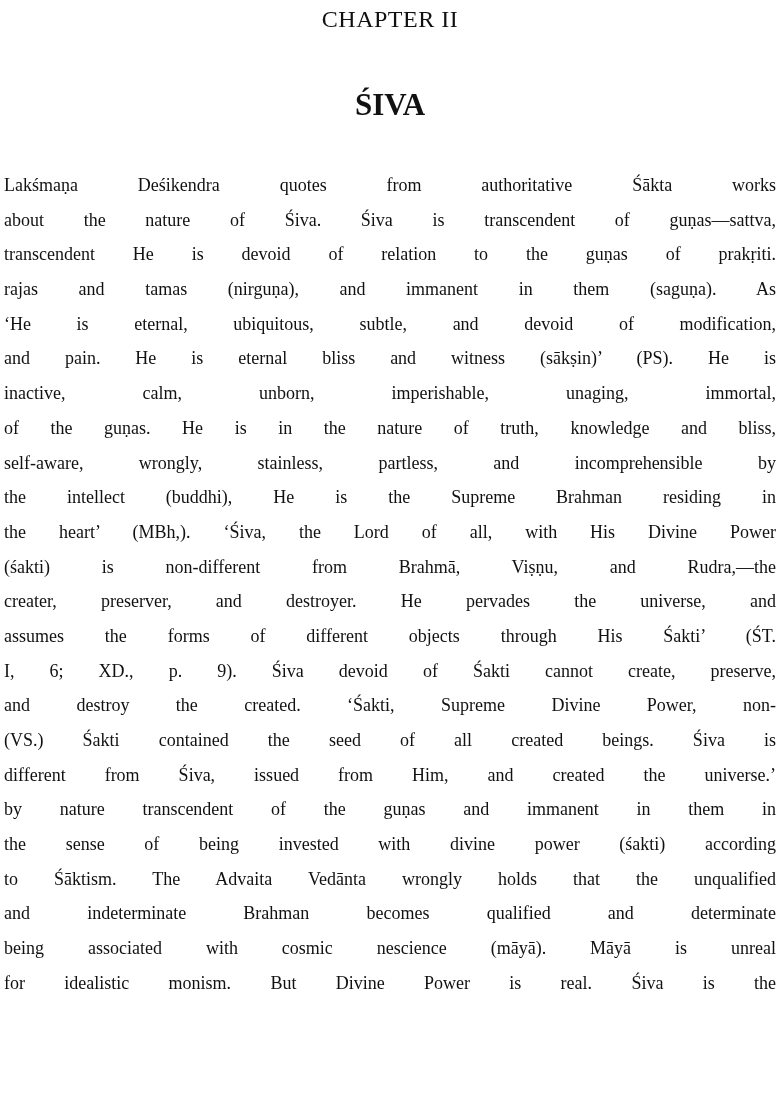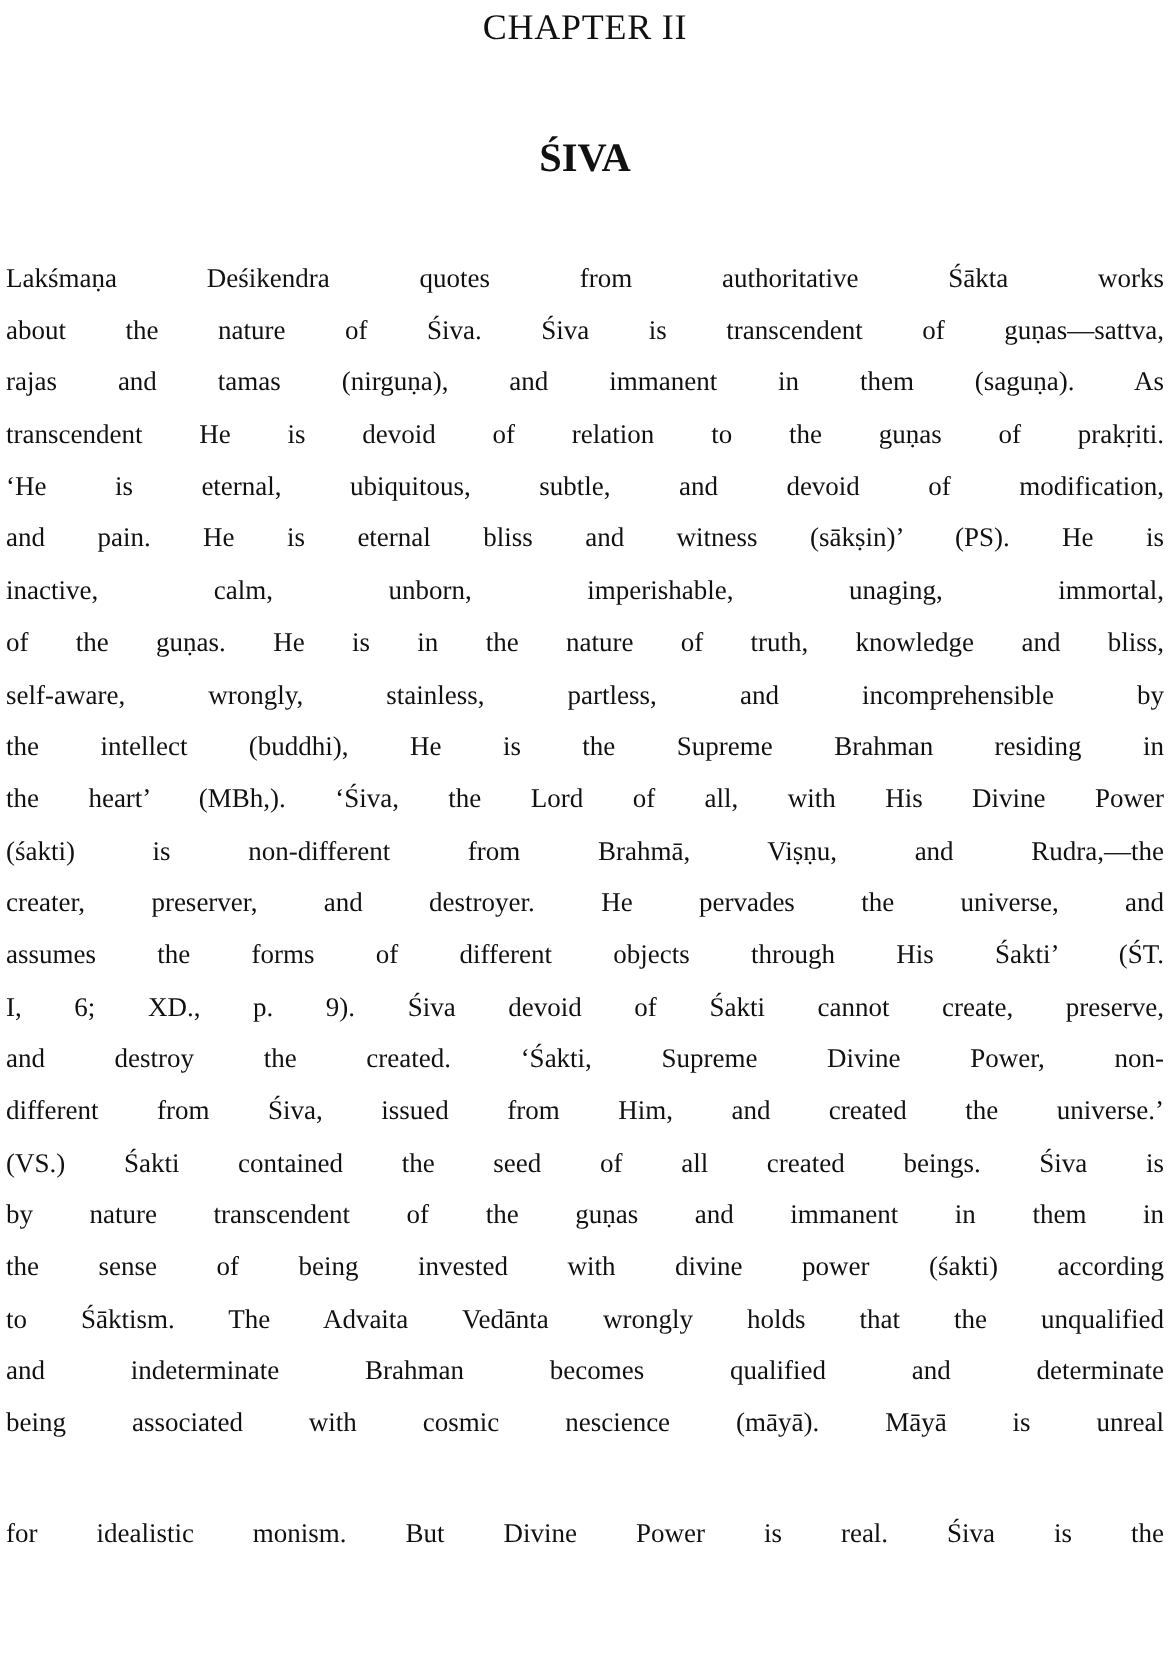--- a/index.html
+++ b/index.html
@@ -8,58 +8,58 @@
     font-family: "Liberation Serif", "DejaVu Serif", serif;
     color: #111111;
   }
   .chapter-label {
     position: absolute; top: 2px; left: 0; width: 780px;
     text-align: center; font-size: 24px; letter-spacing: 0.5px;
     line-height: 34px;
   }
   .chapter-title {
     position: absolute; top: 86px; left: 0; width: 780px;
-    text-align: center; font-size: 27px; font-weight: bold;
+    text-align: center; font-size: 31px; font-weight: bold;
     line-height: 38px;
   }
   .body-text {
     position: absolute; top: 168px; left: 4px; width: 772px;
     font-size: 18px; line-height: 34.7px;
   }
   .line {
     display: block; white-space: nowrap;
     text-align: justify; text-align-last: justify;
     height: 34.7px;
   }
-  .line.last { text-align-last: justify; margin-top: 39px; }
+  .line.last { text-align-last: justify; }
 </style>
 </head>
 <body>
 
 <div class="chapter-label">CHAPTER II</div>
 <div class="chapter-title">ŚIVA</div>
 
 <div class="body-text">
   <span class="line">Lakśmaṇa Deśikendra quotes from authoritative Śākta works</span>
   <span class="line">about the nature of Śiva. Śiva is transcendent of guṇas—sattva,</span>
+  <span class="line">transcendent He is devoid of relation to the guṇas of prakṛiti.</span>
   <span class="line">rajas and tamas (nirguṇa), and immanent in them (saguṇa). As</span>
-  <span class="line">transcendent He is devoid of relation to the guṇas of prakṛiti.</span>
   <span class="line">‘He is eternal, ubiquitous, subtle, and devoid of modification,</span>
   <span class="line">and pain. He is eternal bliss and witness (sākṣin)’ (PS). He is</span>
   <span class="line">inactive, calm, unborn, imperishable, unaging, immortal,</span>
   <span class="line">of the guṇas. He is in the nature of truth, knowledge and bliss,</span>
   <span class="line">self-aware, wrongly, stainless, partless, and incomprehensible by</span>
   <span class="line">the intellect (buddhi), He is the Supreme Brahman residing in</span>
   <span class="line">the heart’ (MBh,). ‘Śiva, the Lord of all, with His Divine Power</span>
   <span class="line">(śakti) is non-different from Brahmā, Viṣṇu, and Rudra,—the</span>
   <span class="line">creater, preserver, and destroyer. He pervades the universe, and</span>
   <span class="line">assumes the forms of different objects through His Śakti’ (ŚT.</span>
   <span class="line">I, 6; XD., p. 9). Śiva devoid of Śakti cannot create, preserve,</span>
   <span class="line">and destroy the created. ‘Śakti, Supreme Divine Power, non-</span>
+  <span class="line">(VS.) Śakti contained the seed of all created beings. Śiva is</span>
   <span class="line">different from Śiva, issued from Him, and created the universe.’</span>
-  <span class="line">(VS.) Śakti contained the seed of all created beings. Śiva is</span>
   <span class="line">by nature transcendent of the guṇas and immanent in them in</span>
   <span class="line">the sense of being invested with divine power (śakti) according</span>
   <span class="line">to Śāktism. The Advaita Vedānta wrongly holds that the unqualified</span>
   <span class="line">and indeterminate Brahman becomes qualified and determinate</span>
   <span class="line">being associated with cosmic nescience (māyā). Māyā is unreal</span>
   <span class="line last">for idealistic monism. But Divine Power is real. Śiva is the</span>
 </div>
 
 </body></html>

